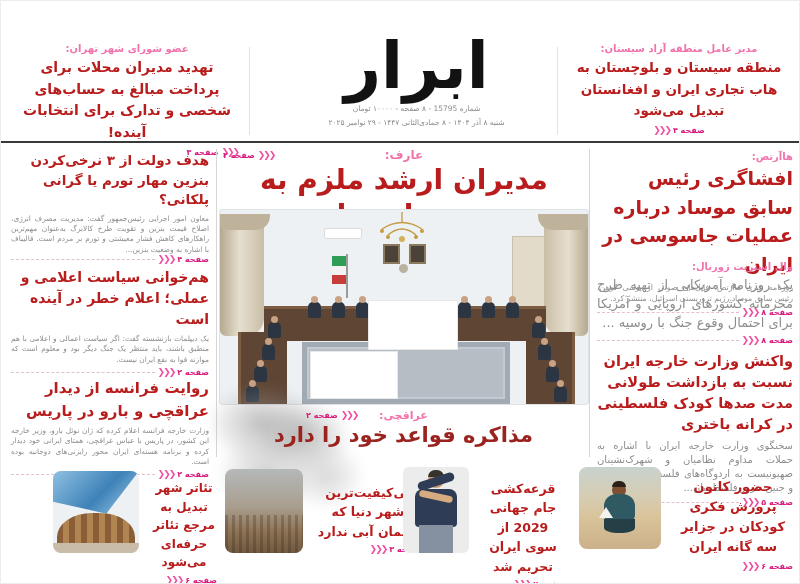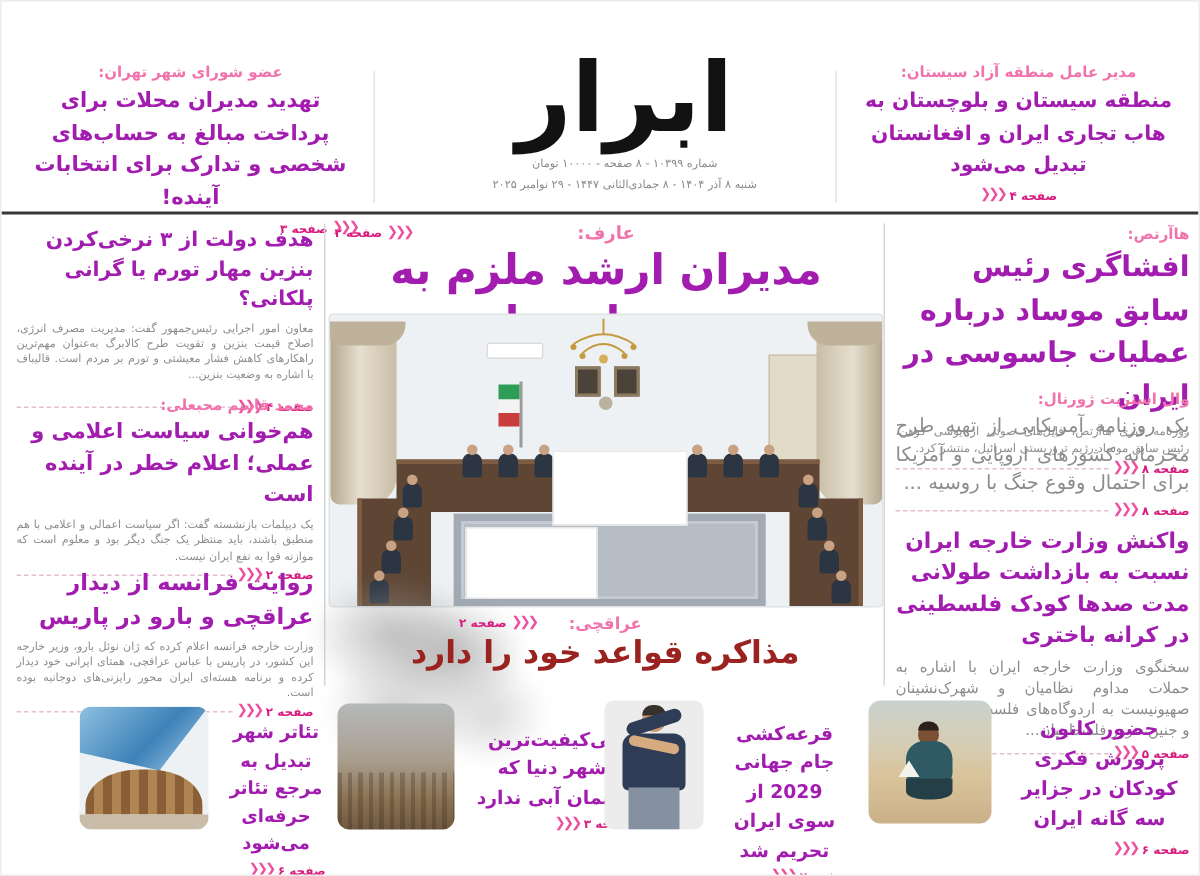--- a/index.html
+++ b/index.html
@@ -1,21 +1,21 @@
 <!DOCTYPE html>
 <html lang="fa" dir="rtl"><head>
 <meta charset="utf-8">
 <style>
   html,body{margin:0;padding:0;background:#fff;}
   .page{position:relative;width:800px;height:584px;background:#fff;overflow:hidden;
         font-family:"DejaVu Sans",sans-serif;direction:rtl;border:1px solid #ececec;box-sizing:border-box;}
   .abs{position:absolute;}
   
   .kicker{color:#f173ac;font-weight:bold;font-size:10px;}
-  .hl{color:#a21caf;font-weight:bold;}
+  .hl{color:#b91c1c;font-weight:bold;}
   .body-txt{color:#8d8d8d;text-align:justify;}
   .badge-row{display:flex;align-items:center;gap:3px;}
   .badge-label{color:#d81b7f;font-size:8px;font-weight:bold;white-space:nowrap;}
   .chev{color:#ee4fa0;font-size:9px;font-weight:bold;letter-spacing:-2px;line-height:1;}
   .dash{flex:1;border-top:1px dashed #e6bcd2;height:0;}
   .vline{width:1px;background:#d6d6d6;}
   
   .masthead-title{font-size:64px;font-weight:bold;color:#121212;text-align:center;line-height:1.05;letter-spacing:2px;}
   .masthead-info{font-size:7.5px;color:#8a8a8a;text-align:center;line-height:1.8;}
   .main-rule{position:absolute;left:0;right:0;top:140px;height:2px;background:#383838;}
@@ -49,21 +49,21 @@
       <span class="chev">❮❮❮</span>
       <span class="badge-label">صفحه ۳</span>
     </div>
   </section>
 
   <div class="abs vline" style="left:248px;top:46px;height:88px;background:#e2e2e2;"></div>
 
   <header class="abs" style="left:278px;top:32px;width:275px;">
     <div class="masthead-title">ابرار</div>
     <div class="masthead-info" style="margin-top:2px;">
-      <div>شماره ۱۰۳۹۹ - ۸ صفحه - ۱۰۰۰۰ تومان</div>
+      <div>شماره 15795 - ۸ صفحه - ۱۰۰۰۰ تومان</div>
       <div>شنبه ۸ آذر ۱۴۰۴ - ۸ جمادی‌الثانی ۱۴۴۷ - ۲۹ نوامبر ۲۰۲۵</div>
     </div>
   </header>
 
   <div class="abs vline" style="left:556px;top:46px;height:88px;background:#e2e2e2;"></div>
 
   <section class="abs" style="left:560px;top:42px;width:236px;display:flex;gap:6px;">
     <div style="flex:1;">
       <div class="kicker" style="text-align:center;">مدیر عامل منطقه آزاد سیستان:</div>
       <div class="hl" style="font-size:13.5px;line-height:1.6;text-align:center;margin-top:3px;">منطقه سیستان و بلوچستان به هاب تجاری ایران و افغانستان تبدیل می‌شود</div>
@@ -177,29 +177,28 @@
         <span class="badge-label">صفحه ۵</span>
         <span class="chev">❮❮❮</span>
         <span class="dash"></span>
       </div>
     </article>
   </aside>
 
   <aside class="abs col" style="left:10px;top:150px;width:198px;height:312px;">
     <article style="top:0;">
       <span class="hl" style="font-size:13.5px;line-height:1.45;">هدف دولت از ۳ نرخی‌کردن بنزین مهار تورم یا گرانی پلکانی؟</span>
-      <p class="body-txt" style="font-size:7.4px;line-height:1.4;margin:4px 0 12px;">معاون امور اجرایی رئیس‌جمهور گفت: مدیریت مصرف انرژی، اصلاح قیمت بنزین و تقویت طرح کالابرگ به‌عنوان مهم‌ترین راهکارهای کاهش فشار معیشتی و تورم بر مردم است. قالیباف با اشاره به وضعیت بنزین...</p>
+      <p class="body-txt" style="font-size:7.4px;line-height:1.4;margin:4px 0 0;">معاون امور اجرایی رئیس‌جمهور گفت: مدیریت مصرف انرژی، اصلاح قیمت بنزین و تقویت طرح کالابرگ به‌عنوان مهم‌ترین راهکارهای کاهش فشار معیشتی و تورم بر مردم است. قالیباف با اشاره به وضعیت بنزین...</p>
       <div class="badge-row">
         <span class="badge-label">صفحه ۴</span>
         <span class="chev">❮❮❮</span>
         <span class="dash"></span>
       </div>
     </article>
     <article style="top:114px;">
-      <div class="kicker">محمد قاسم محبعلی:</div>
       <span class="hl" style="font-size:14px;line-height:1.5;margin-top:2px;">هم‌خوانی سیاست اعلامی و عملی؛ اعلام خطر در آینده است</span>
       <p class="body-txt" style="font-size:7.4px;line-height:1.4;margin:4px 0 3px;">یک دیپلمات بازنشسته گفت: اگر سیاست اعمالی و اعلامی با هم منطبق باشند، باید منتظر یک جنگ دیگر بود و معلوم است که موازنه قوا به نفع ایران نیست.</p>
       <div class="badge-row">
         <span class="badge-label">صفحه ۲</span>
         <span class="chev">❮❮❮</span>
         <span class="dash"></span>
       </div>
     </article>
     <article style="top:226px;">
       <span class="hl" style="font-size:15px;line-height:1.5;">روایت فرانسه از دیدار عراقچی و بارو در پاریس</span>

